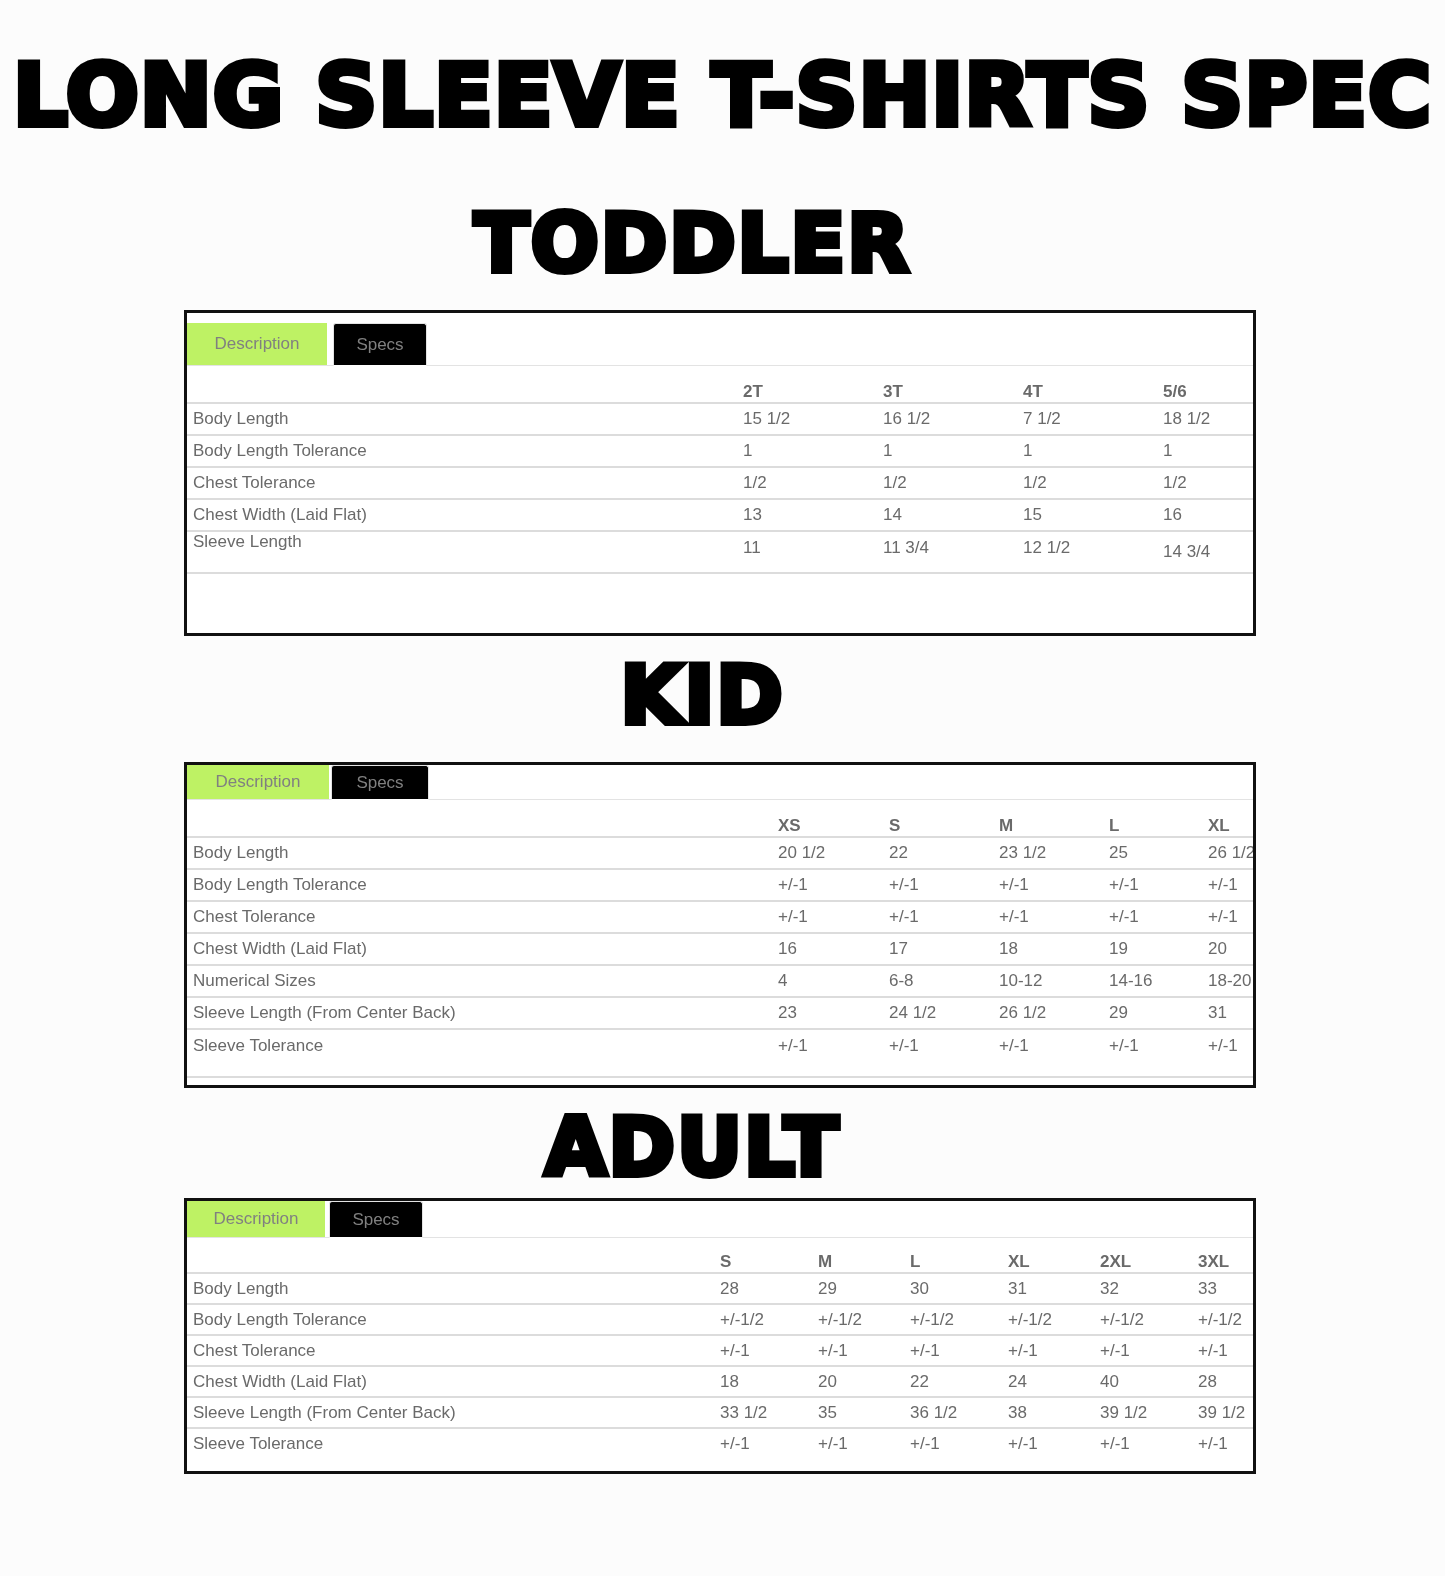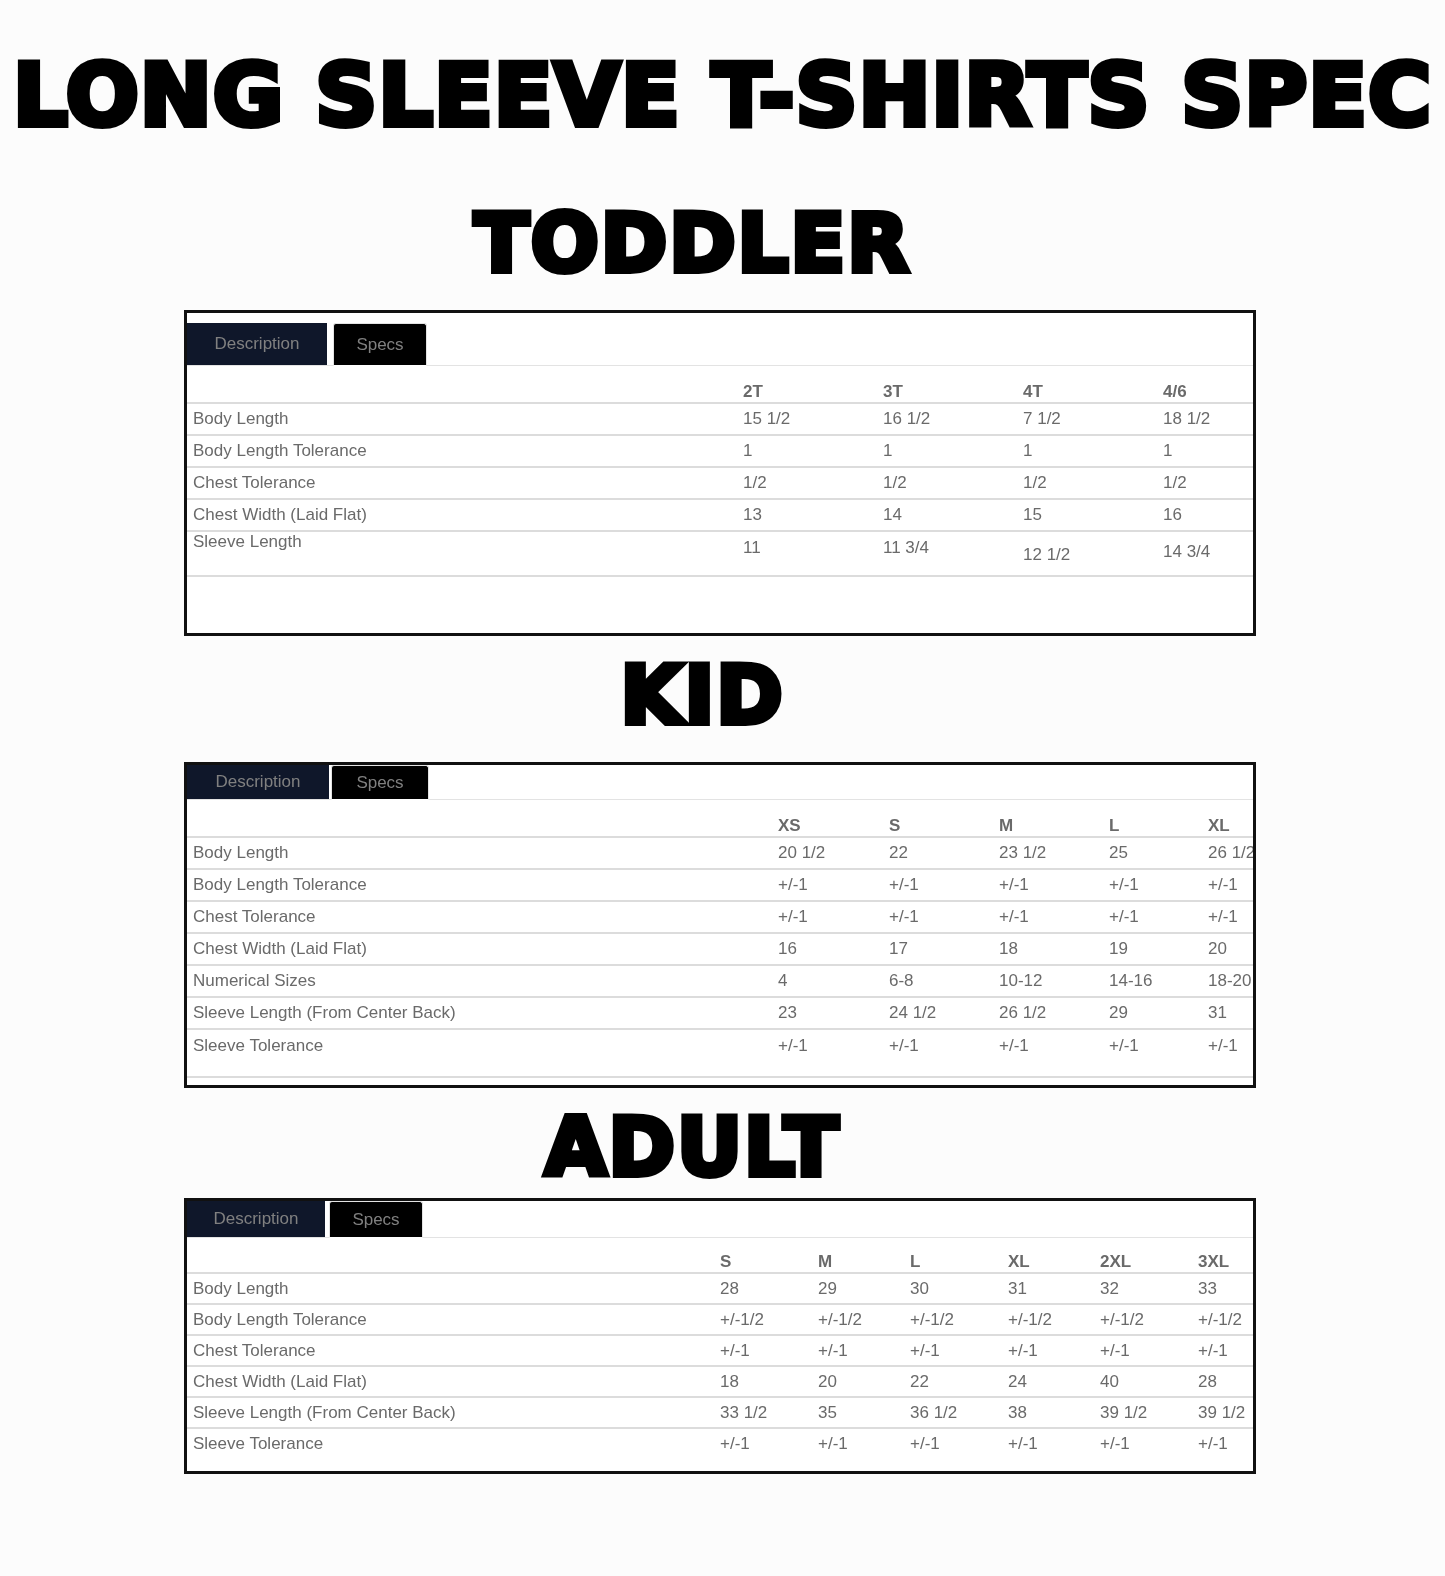--- a/index.html
+++ b/index.html
@@ -42,21 +42,21 @@
   }
   .tab {
     position: absolute; top: 0;
     height: 42px;
     font-size: 17px;
     color: #808080;
     display: flex; align-items: center; justify-content: center;
     box-sizing: border-box;
     cursor: pointer;
   }
-  .tab.inactive { background: #0f172a; }
+  .tab.inactive { background: #bef264; }
   .tab.active {
     background: #000000;
     border: 1px solid #e3e3e3;
     border-bottom: 1px solid #fff;
     height: 43px;
     border-radius: 3px 3px 0 0;
   }
   table.spec {
     border-collapse: collapse;
     width: 100%;
@@ -117,21 +117,21 @@
         <col style="width:140px">
         <col style="width:140px">
         <col>
       </colgroup>
     <thead>
       <tr>
         <th></th>
         <th>2T</th>
         <th>3T</th>
         <th>4T</th>
-        <th>4/6</th>
+        <th>5/6</th>
       </tr>
     </thead>
     <tbody>
       <tr>
         <td>Body Length</td>
         <td>15 1/2</td>
         <td>16 1/2</td>
         <td>7 1/2</td>
         <td>18 1/2</td>
       </tr>
@@ -153,21 +153,21 @@
         <td>Chest Width (Laid Flat)</td>
         <td>13</td>
         <td>14</td>
         <td>15</td>
         <td>16</td>
       </tr>
       <tr>
         <td style="height:40px;vertical-align:top;">Sleeve Length</td>
         <td style="vertical-align:top;padding-top:6px">11</td>
         <td style="vertical-align:top;padding-top:6px">11 3/4</td>
-        <td style="vertical-align:top;padding-top:13px">12 1/2</td>
+        <td style="vertical-align:top;padding-top:6px">12 1/2</td>
         <td style="vertical-align:top;padding-top:10px">14 3/4</td>
       </tr>
     </tbody>
   </table>
 </div>
 
 <div class="heading h-sub h-kid">KID</div>
 <div class="panel t-kid">
   <div class="tabs">
     <div class="tab inactive">Description</div>

